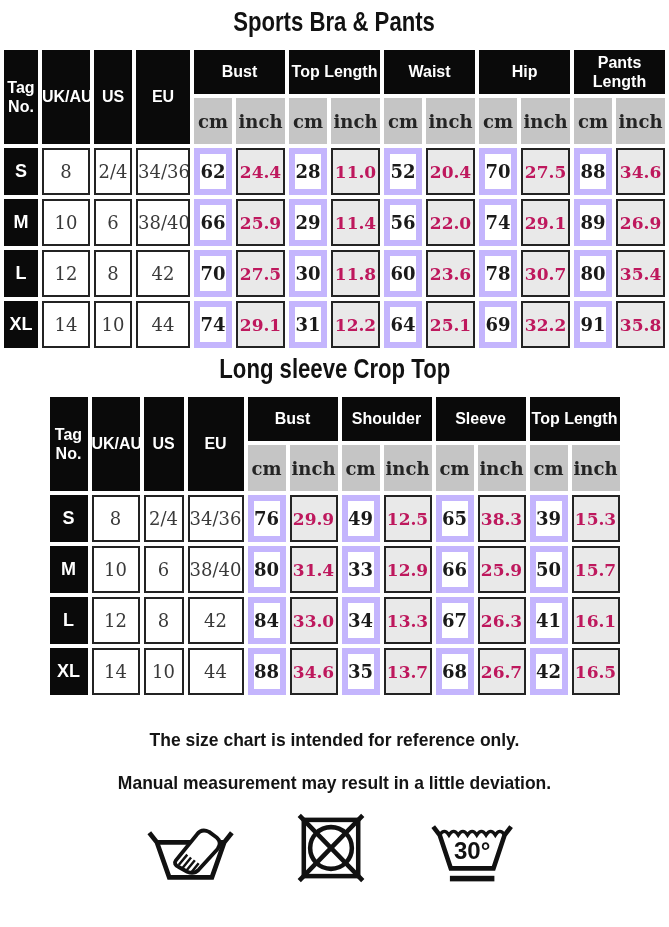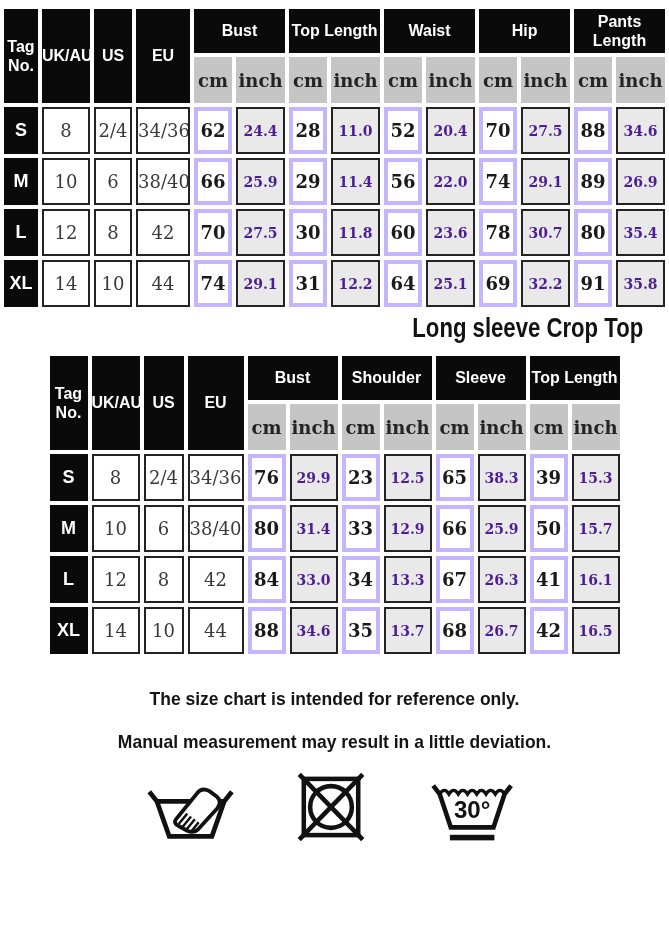--- a/index.html
+++ b/index.html
@@ -19,39 +19,42 @@
   th,td{text-align:center;vertical-align:middle;padding:0;box-sizing:border-box;overflow:hidden;}
 
   .blk{background:#0a0a0a;color:#fff;font-weight:700;font-size:16px;line-height:1.2;}
   .grp{height:44px;}
   .unit-row th{height:46px;background:#c5c5c5;color:#242424;
     font-family:"DejaVu Serif",serif;font-weight:700;font-size:18px;}
   .data-row td{height:47px;}
   .rowtag{font-size:18px;}
   .size{background:#fff;border:2px solid #232323;font-family:"DejaVu Serif",serif;
     font-size:18px;font-weight:400;color:#3a3a3a;}
-  .cm{background:#fff;border:4px solid #c4b5fd;font-family:"DejaVu Serif",serif;
+  .cm{background:#fff;border:6px solid #c4b5fd;font-family:"DejaVu Serif",serif;
     font-size:18px;font-weight:700;color:#1a1a1a;}
   .in{background:#e9e9e9;border:2px solid #232323;font-family:"DejaVu Serif",serif;
-    font-size:14px;font-weight:700;color:#4c1d95;}
+    font-size:17px;font-weight:700;color:#be185d;}
 
   .notes{margin-top:30px;}
   .note{text-align:center;font-size:19px;font-weight:700;color:#141414;
     transform:scaleX(.92);transform-origin:center;}
   .note + .note{margin-top:21px;}
 
   .care-row{display:flex;justify-content:center;align-items:center;gap:52px;margin-top:16px;height:76px;}
   .care-row svg{display:block;}
 </style>
 </head>
 <body>
 
 <div class="page">
 
 
+  <div class="sub-title">
+    <span>Sports Bra &amp; Pants</span>
+  </div>
 
   <table class="size-table t1">
     <colgroup>
       <col style="width:34px">
         <col style="width:48px">
         <col style="width:38px">
         <col style="width:54px">
       <col style="width:38px">
         <col style="width:49px">
         <col style="width:38px">
@@ -147,21 +150,21 @@
       <td class="cm">64</td>
       <td class="in">25.1</td>
       <td class="cm">69</td>
       <td class="in">32.2</td>
       <td class="cm">91</td>
       <td class="in">35.8</td>
     </tr>
   </tbody>
     </table>
 
-  <div class="sub-title" style="text-align:right;">
+  <div class="sub-title" style="">
     <span>Long sleeve Crop Top</span>
   </div>
 
   <table class="size-table t2">
     <colgroup>
       <col style="width:38px">
         <col style="width:48px">
         <col style="width:40px">
         <col style="width:56px">
       <col style="width:38px">
@@ -194,21 +197,21 @@
       <th>cm</th>
       <th>inch</th>
     </tr>
     <tr class="data-row">
       <td class="blk rowtag">S</td>
       <td class="size">8</td>
       <td class="size">2/4</td>
       <td class="size">34/36</td>
       <td class="cm">76</td>
       <td class="in">29.9</td>
-      <td class="cm">23</td>
+      <td class="cm">49</td>
       <td class="in">12.5</td>
       <td class="cm">65</td>
       <td class="in">38.3</td>
       <td class="cm">39</td>
       <td class="in">15.3</td>
     </tr>
     <tr class="data-row">
       <td class="blk rowtag">M</td>
       <td class="size">10</td>
       <td class="size">6</td>

